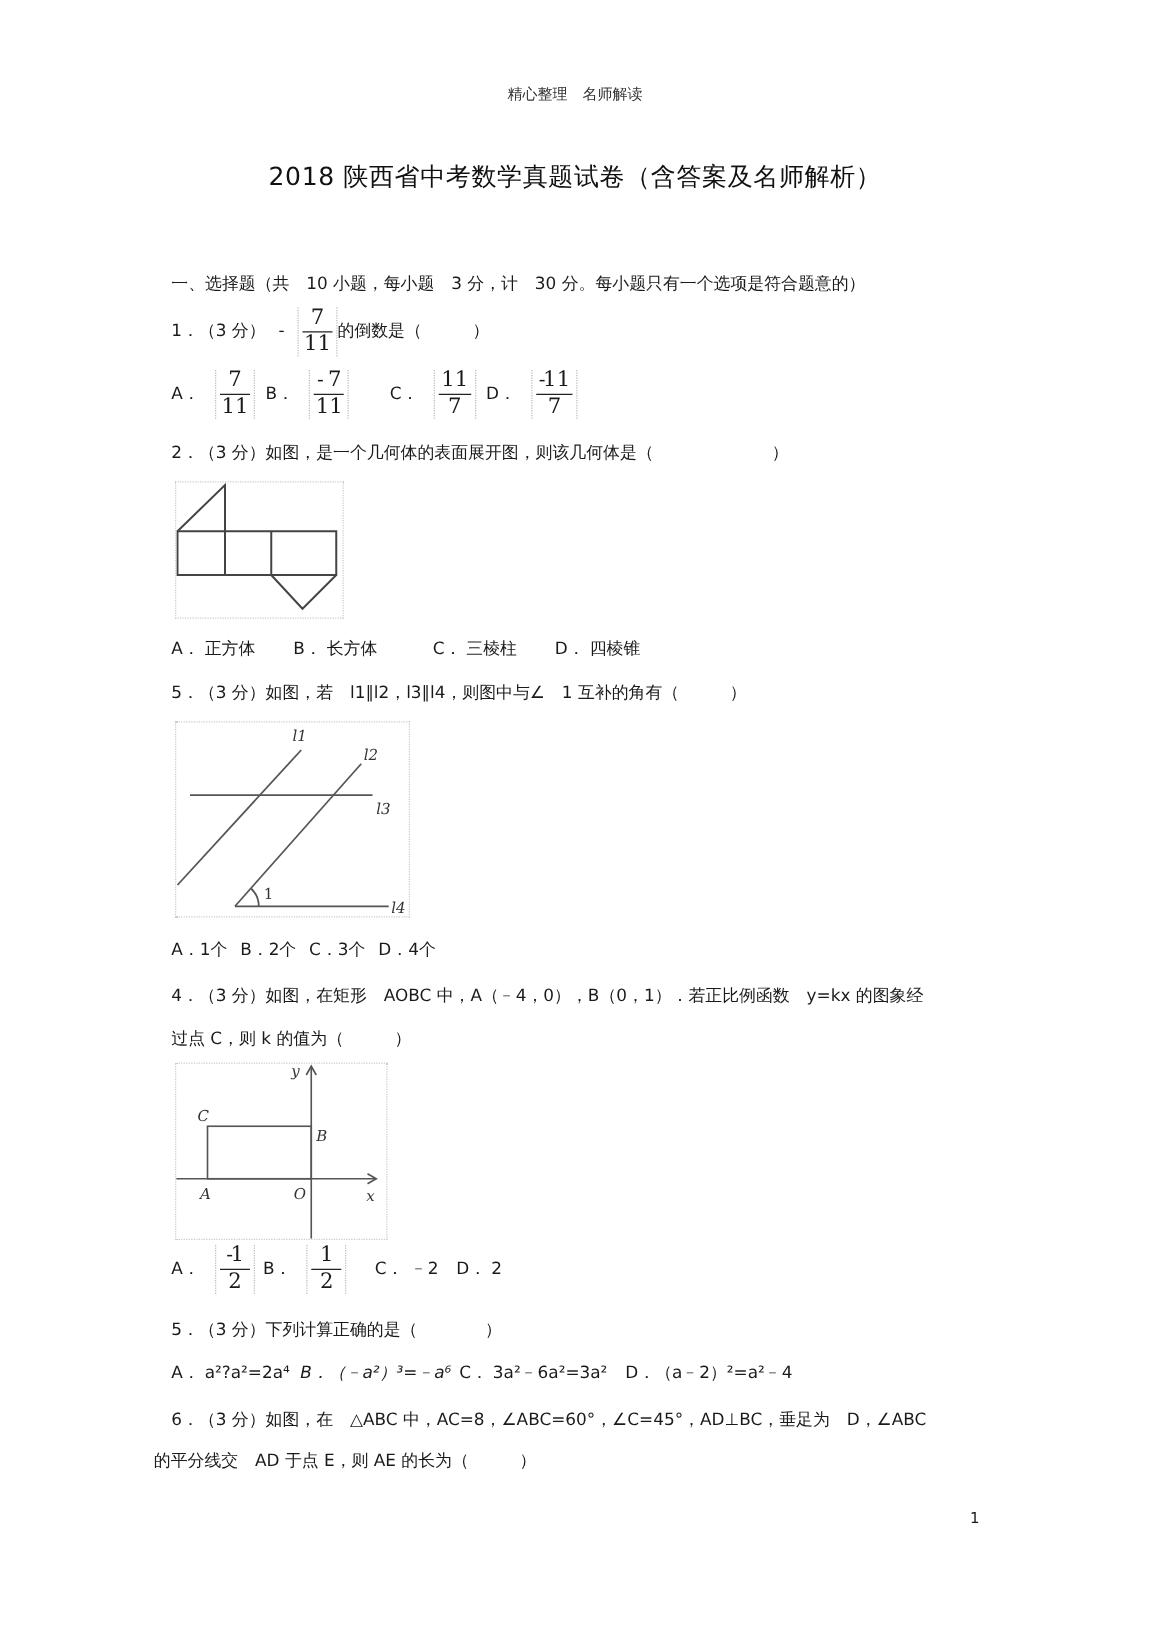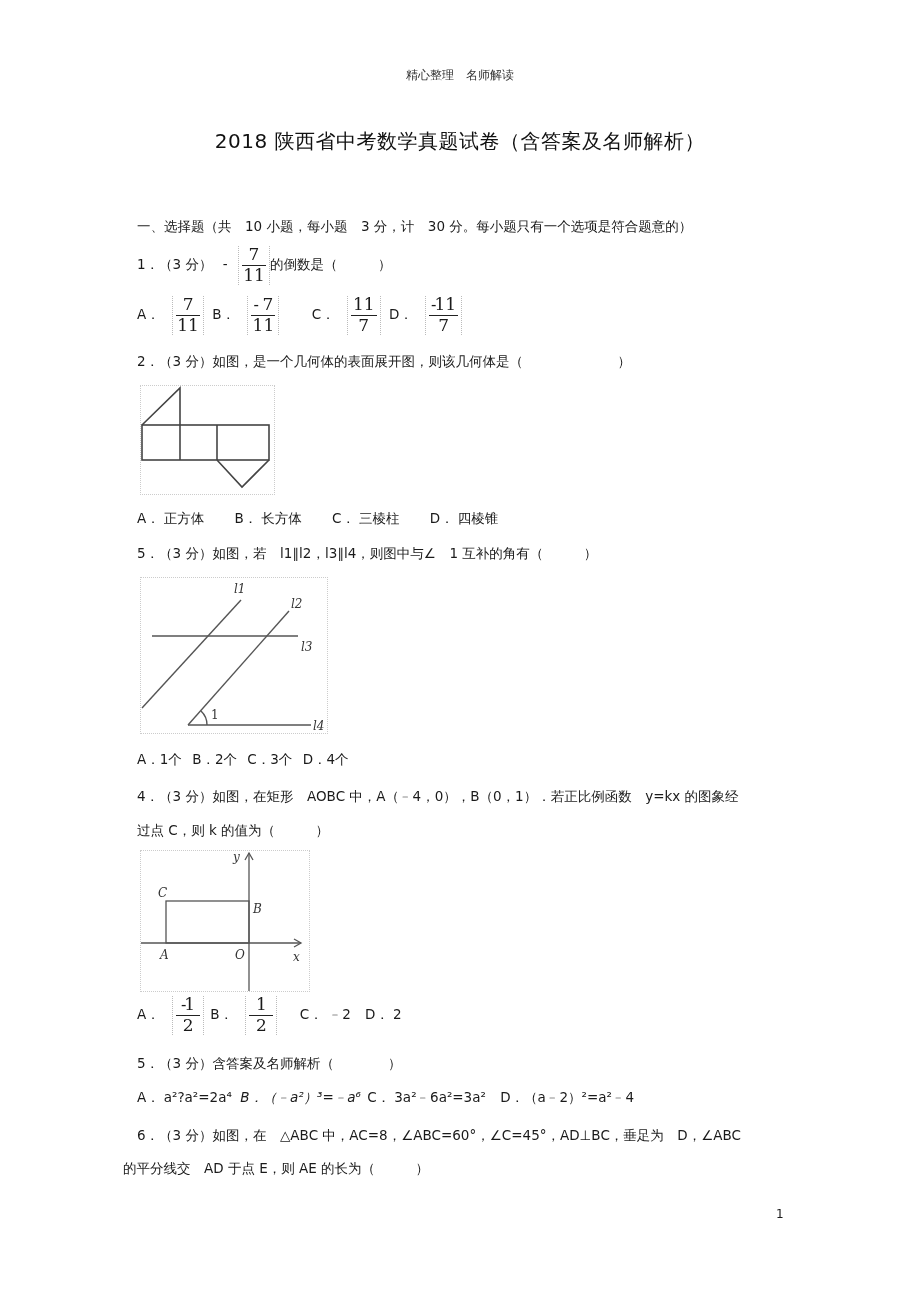--- a/index.html
+++ b/index.html
@@ -85,21 +85,21 @@
       <line x1="39" y1="39" x2="39" y2="74"></line>
       <line x1="76" y1="39" x2="76" y2="74"></line>
       <polyline points="76,74 101,101 128,74"></polyline>
     </g>
   </svg>
 </div>
 
 <div class="abs line" style="top:510px; left:137px;">
   <span><span>A．</span><span style="margin-left:4px;">正方体</span></span>
   <span style="margin-left:26px;"><span>B．</span><span style="margin-left:4px;">长方体</span></span>
-  <span style="margin-left:26px;"><span>C．</span><span style="margin-left:4px;">三棱柱</span></span>
+  <span style="margin-left:40px;"><span>C．</span><span style="margin-left:4px;">三棱柱</span></span>
   <span style="margin-left:26px;"><span>D．</span><span style="margin-left:4px;">四棱锥</span></span>
 </div>
 
 <div class="abs line" style="top:545px; left:137px;">
   <span>5．（3 分）</span><span>如图，若　l1∥l2，l3∥l4，则图中与∠　1 互补的角有（　　　）</span>
 </div>
 
 <div class="figure" style="top:577px; left:140px; width:186px; height:155px;">
   <svg width="186" height="155" viewBox="0 0 186 155">
     <g stroke="#555" stroke-width="1.4" fill="none">
@@ -164,21 +164,21 @@
     <span class="frac" style="margin-left:8px;">
       <span class="num">1</span>
       <span class="den">2</span>
     </span>
   </span>
   <span style="margin-left:18px;"><span>C．</span><span style="margin-left:6px;">﹣2</span></span>
   <span style="margin-left:10px;"><span>D．</span><span style="margin-left:4px;">2</span></span>
 </div>
 
 <div class="abs line" style="top:1055px; left:137px;">
-  <span>5．（3 分）</span><span>含答案及名师解析（　　　　）</span>
+  <span>5．（3 分）</span><span>下列计算正确的是（　　　　）</span>
 </div>
 
 <div class="abs line" style="top:1089px; left:137px;">
   <span><span>A．</span><span style="margin-left:4px;">a²?a²=2a⁴</span></span>
   <span style="margin-left:4px;font-style:italic;"><span>B．</span><span>（﹣a²）³=﹣a⁶</span></span>
   <span style="margin-left:2px;"><span>C．</span><span style="margin-left:4px;">3a²﹣6a²=3a²</span></span>
   <span style="margin-left:10px;"><span>D．</span><span>（a﹣2）²=a²﹣4</span></span>
 </div>
 
 <div class="abs line" style="top:1127px; left:137px;">

